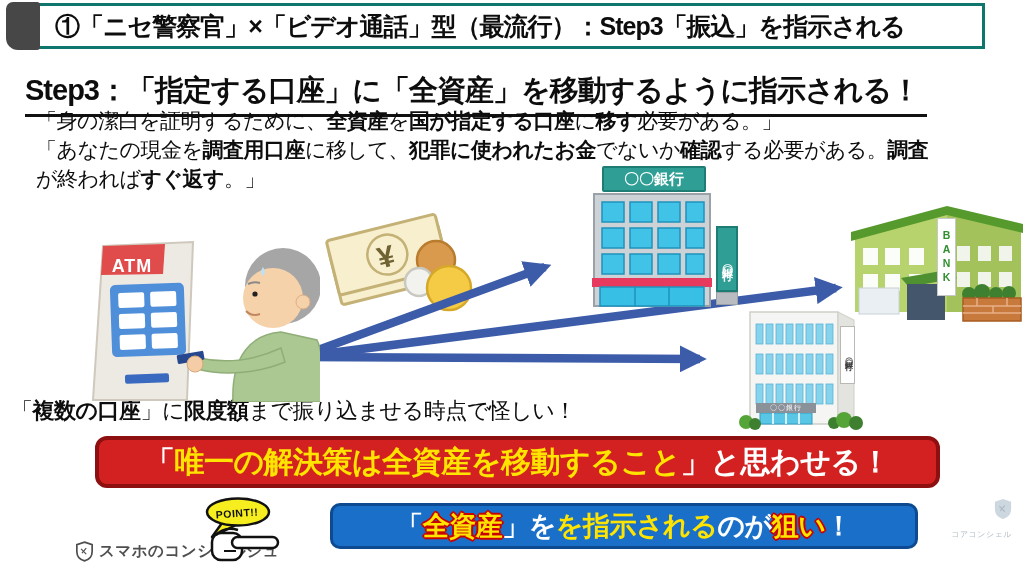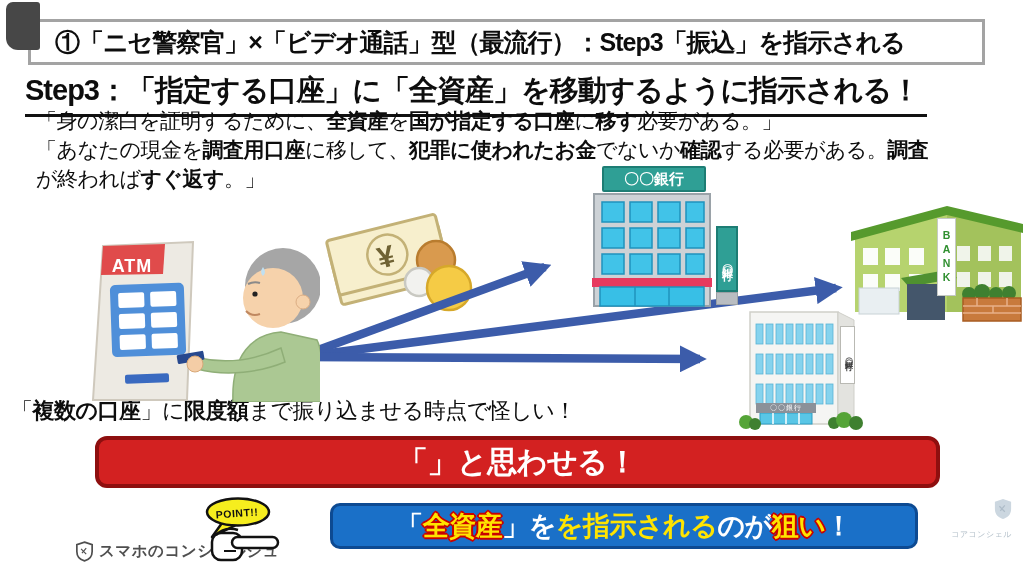--- a/index.html
+++ b/index.html
@@ -2,23 +2,23 @@
 <html><head>
 <meta charset="utf-8">
 <style>
   html,body{margin:0;padding:0;background:#dcdcdc;}
   .stage{position:relative;width:1024px;height:572px;background:#ffffff;overflow:hidden;
          font-family:"Liberation Sans",sans-serif;color:#0d0d0d;}
   .abs{position:absolute;}
 
   
   .header-tab{left:6px;top:2px;width:34px;height:48px;background:#474747;border-radius:7px 3px 3px 12px;z-index:3;}
-  .header-box{left:28px;top:3px;width:957px;height:46px;border:3px solid #a3a3a3;background:#fff;
+  .header-box{left:28px;top:3px;width:957px;height:46px;border:3px solid #0f766e;background:#fff;
       display:flex;align-items:center;padding-left:24px;box-sizing:border-box;z-index:2;
-      font-size:25px;font-weight:900;letter-spacing:-1px;white-space:nowrap;margin-top:16px;}
+      font-size:25px;font-weight:900;letter-spacing:-1px;white-space:nowrap;}
   .title{left:25px;top:71px;font-size:29px;font-weight:900;letter-spacing:-1px;
       border-bottom:3px solid #111;padding:0 8px 3px 0;white-space:nowrap;}
 
   
   .quotes{left:36px;top:106px;font-size:21px;line-height:29px;font-weight:500;letter-spacing:-0.5px;}
   .quotes .b,.warning .b{font-weight:900;}
   .warning{left:11px;top:396px;font-size:22px;font-weight:500;letter-spacing:-0.5px;}
 
   
   .banner{display:flex;align-items:center;justify-content:center;box-sizing:border-box;white-space:nowrap;z-index:5;}
@@ -244,20 +244,21 @@
         <circle cx="122" cy="117" r="7" fill="#3f8030"></circle>
     </svg>
     <div class="overlay bank3-entrance">〇〇銀行</div>
     <div class="overlay bank3-side v-text">〇〇銀行</div>
   </div>
 
   <div class="abs warning"><span>「</span><span class="b">複数の口座</span><span>」に</span><span class="b">限度額</span><span>まで振り込ませる時点で怪しい！</span></div>
 
   <div class="abs banner banner-red">
       <span class="c-white">「</span>
+      <span class="c-yellow">唯一の解決策は全資産を移動すること</span>
       <span class="c-white">」と思わせる！</span>
     </div>
 
   <div class="illus" style="left:200px;top:497px;width:112px;height:72px;z-index:6;">
     <svg width="112" height="72" viewBox="0 0 112 72">
       <polygon points="22,26 12,40 36,28" fill="#f6ee1e" stroke="#111" stroke-width="2.5" stroke-linejoin="round"></polygon>
       <ellipse cx="38" cy="15" rx="31" ry="13.5" fill="#f6ee1e" stroke="#111" stroke-width="2.5"></ellipse>
       <rect x="12" y="36" width="30" height="27" rx="9" fill="#fff" stroke="#111" stroke-width="2.5"></rect>
       <rect x="32" y="40" width="46" height="11" rx="5.5" fill="#fff" stroke="#111" stroke-width="2.5"></rect>
       <path d="M16,38 q9,-9 22,-5" fill="none" stroke="#111" stroke-width="2.5"></path>

